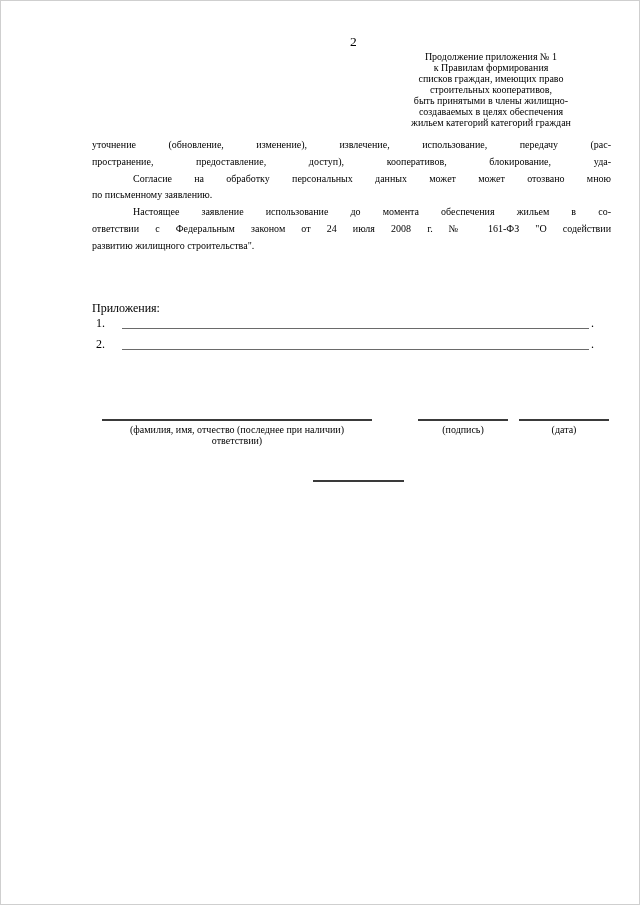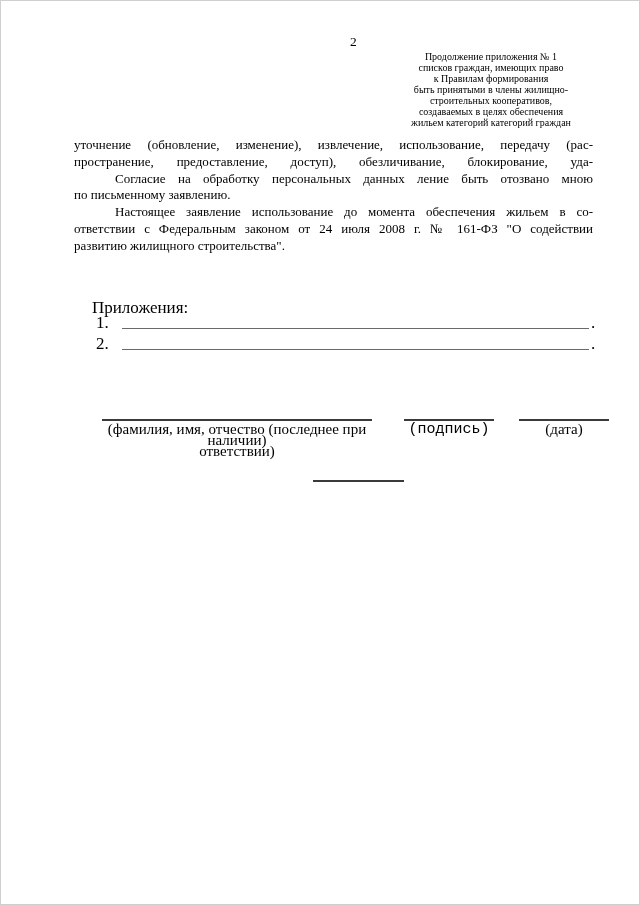--- a/index.html
+++ b/index.html
@@ -25,36 +25,36 @@
     position: absolute;
     left: 368px;
     top: 50px;
     width: 244px;
     text-align: center;
     font-size: 10px;
     line-height: 11px;
   }
   .body-text {
     position: absolute;
-    left: 73px;
+    left: 91px;
     top: 136px;
     width: 519px;
-    font-size: 13px;
+    font-size: 10px;
     line-height: 16.8px;
   }
   .body-text .line { width: 100%; }
   .body-text .jl { text-align: justify; text-align-last: justify; }
   .body-text .ind { padding-left: 41px; box-sizing: border-box; }
   .lower {
     position: absolute;
     left: 91px;
     top: 299px;
     width: 519px;
     height: 60px;
-    font-size: 17px;
+    font-size: 12px;
     line-height: 16px;
   }
   .att-label { position: absolute; left: 0; top: 0; }
   .att-row { position: absolute; left: 0; width: 100%; height: 21px; }
   .att-row.r1 { top: 12px; }
   .att-row.r2 { top: 33px; }
   .att-num { position: absolute; left: 4px; bottom: 2px; }
   .att-line {
     position: absolute;
     left: 30px;
@@ -62,57 +62,57 @@
     bottom: 4px;
     border-bottom: 1px solid #6a6a6a;
     height: 1px;
   }
   .att-dot { position: absolute; left: 499px; bottom: 2px; }
   .sig-col {
     position: absolute;
     top: 418px;
     border-top: 2px solid #3a3a3a;
     text-align: center;
-    font-size: 15px;
+    font-size: 10px;
     line-height: 11px;
   }
   .sig-col .cap { margin-top: 3px; }
   .sig-name { left: 101px; width: 270px; }
-  .sig-sign { left: 403px; width: 90px; font-family: Liberation Mono, monospace; }
+  .sig-sign { left: 417px; width: 90px; }
   .sig-date { left: 518px; width: 90px; }
   .footnote-line {
     position: absolute;
     left: 312px;
     top: 479px;
     width: 91px;
     border-top: 2px solid #3a3a3a;
     height: 0;
   }
 </style>
 </head>
 <body>
 
 <div class="page">
 
   <div class="page-number">2</div>
 
   <div class="header-block">
     <div class="hl">Продолжение приложения № 1</div>
+    <div class="hl">к Правилам формирования</div>
     <div class="hl">списков граждан, имеющих право</div>
-    <div class="hl">к Правилам формирования</div>
+    <div class="hl">строительных кооперативов,</div>
     <div class="hl">быть принятыми в члены жилищно-</div>
-    <div class="hl">строительных кооперативов,</div>
     <div class="hl">создаваемых в целях обеспечения</div>
     <div class="hl">жильем категорий категорий граждан</div>
   </div>
 
   <div class="body-text">
     <div class="line jl">уточнение (обновление, изменение), извлечение, использование, передачу (рас-</div>
-    <div class="line jl">пространение, предоставление, доступ), обезличивание, блокирование, уда-</div>
-    <div class="line jl ind">Согласие на обработку персональных данных ление быть отозвано мною</div>
+    <div class="line jl">пространение, предоставление, доступ), кооперативов, блокирование, уда-</div>
+    <div class="line jl ind">Согласие на обработку персональных данных может может отозвано мною</div>
     <div class="line">по письменному заявлению.</div>
     <div class="line jl ind">Настоящее заявление использование до момента обеспечения жильем в со-</div>
     <div class="line jl">ответствии с Федеральным законом от 24 июля 2008 г. № 161-ФЗ "О содействии</div>
     <div class="line">развитию жилищного строительства".</div>
   </div>
 
   <div class="lower">
     <div class="att-label">Приложения:</div>
     <div class="att-row r1">
       <span class="att-num">1.</span>

